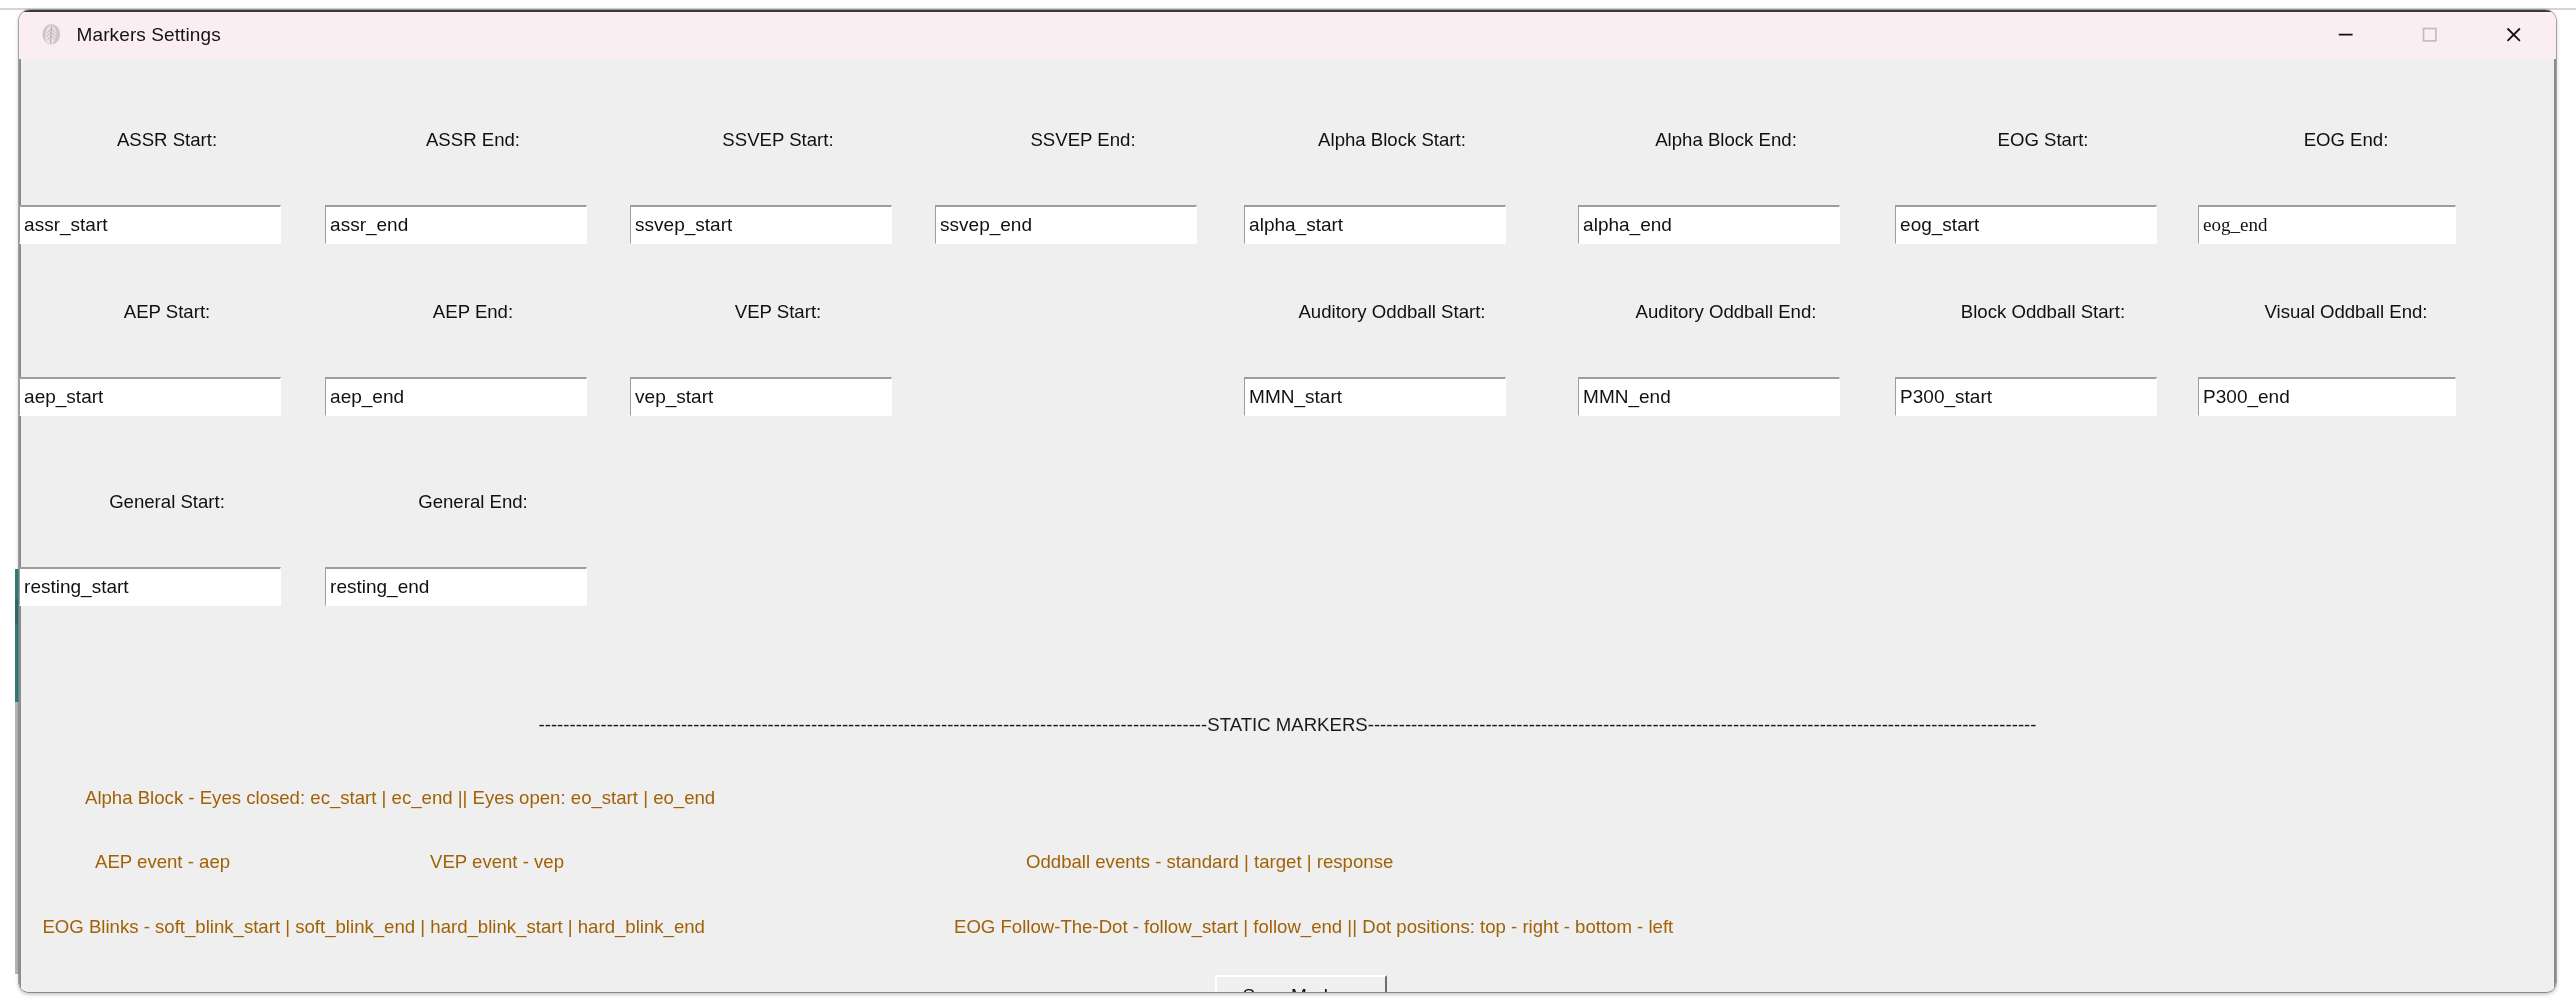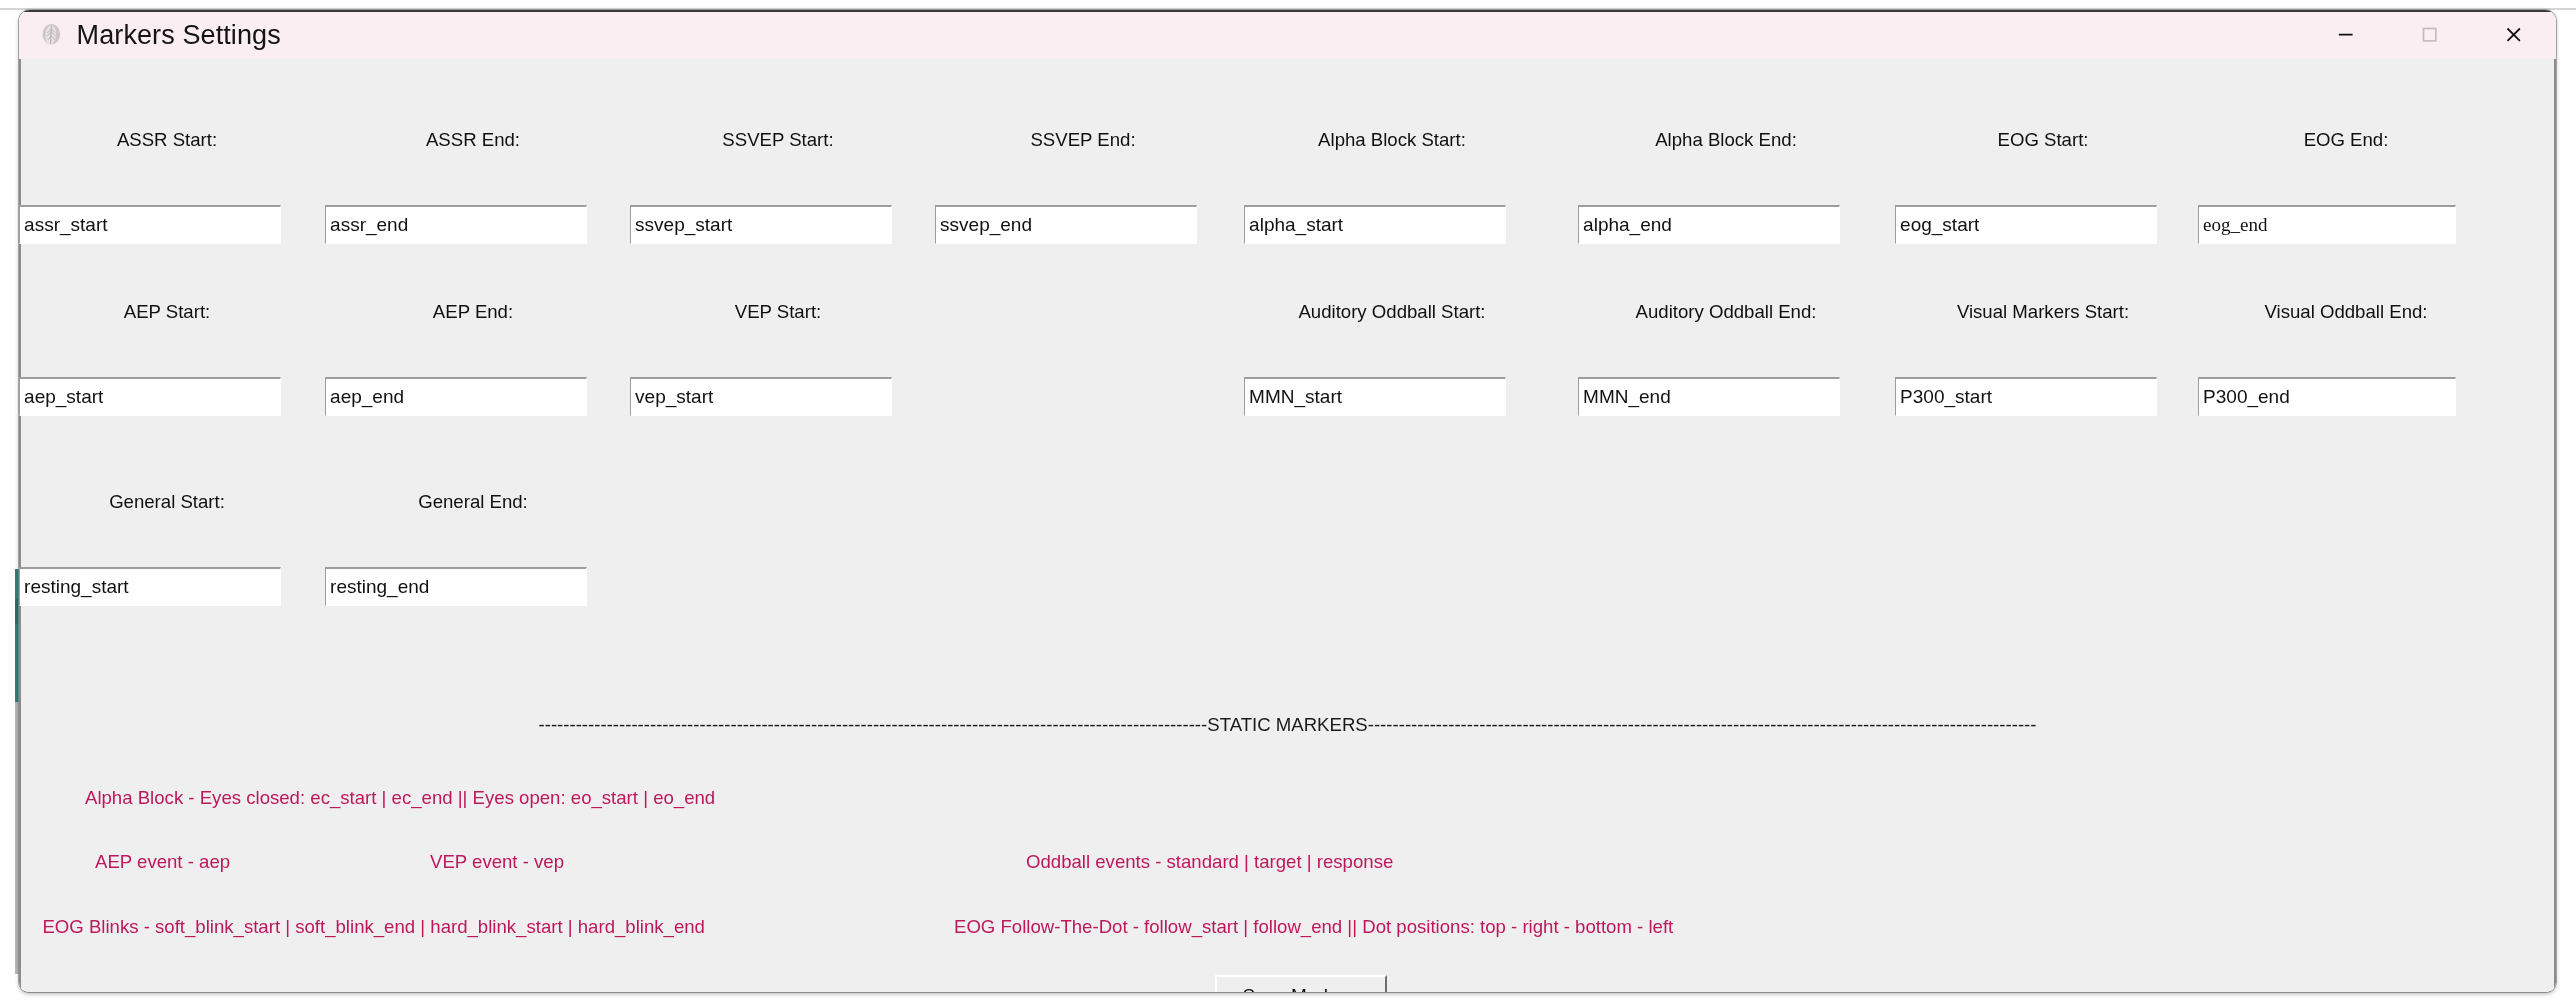--- a/index.html
+++ b/index.html
@@ -84,21 +84,21 @@
   }
   .title-icon {
     width: 30px;
     height: 30px;
     margin-left: 18px;
     margin-right: 9.6px;
     flex: 0 0 auto;
     display: block;
   }
   .title-text {
-    font-size: 27px;
+    font-size: 19px;
     color: #141414;
     letter-spacing: 0.1px;
     white-space: nowrap;
   }
   .win-controls {
     margin-left: auto;
     display: flex;
     align-items: center;
     height: 100%;
   }
@@ -192,21 +192,21 @@
     text-align: center;
     font-size: 18.6px;
     color: #1a1a1a;
     white-space: nowrap;
     overflow: hidden;
     letter-spacing: 0px;
   }
   .static-line {
     position: absolute;
     font-size: 18.6px;
-    color: #be185d;
+    color: #a16207;
     white-space: nowrap;
   }
 
   
   .save-btn {
     position: absolute;
     left: 1196px;
     top: 916px;
     width: 172px;
     height: 43px;
@@ -346,21 +346,21 @@
               <span class="entry-text">MMN_start</span>
             </div>
           </div>
           <div class="field" style="left: 1559px;">
             <span class="field-label">Auditory Oddball End:</span>
             <div class="entry">
               <span class="entry-text">MMN_end</span>
             </div>
           </div>
           <div class="field" style="left: 1876px;">
-            <span class="field-label">Visual Markers Start:</span>
+            <span class="field-label">Block Oddball Start:</span>
             <div class="entry">
               <span class="entry-text">P300_start</span>
             </div>
           </div>
           <div class="field" style="left: 2179px;">
             <span class="field-label">Visual Oddball End:</span>
             <div class="entry" style="width: 258px;">
               <span class="entry-text">P300_end</span>
             </div>
           </div>

